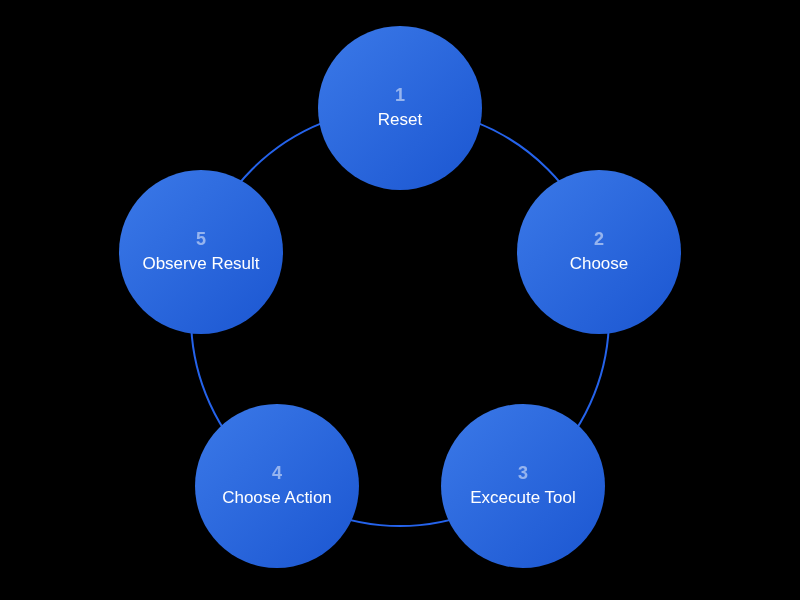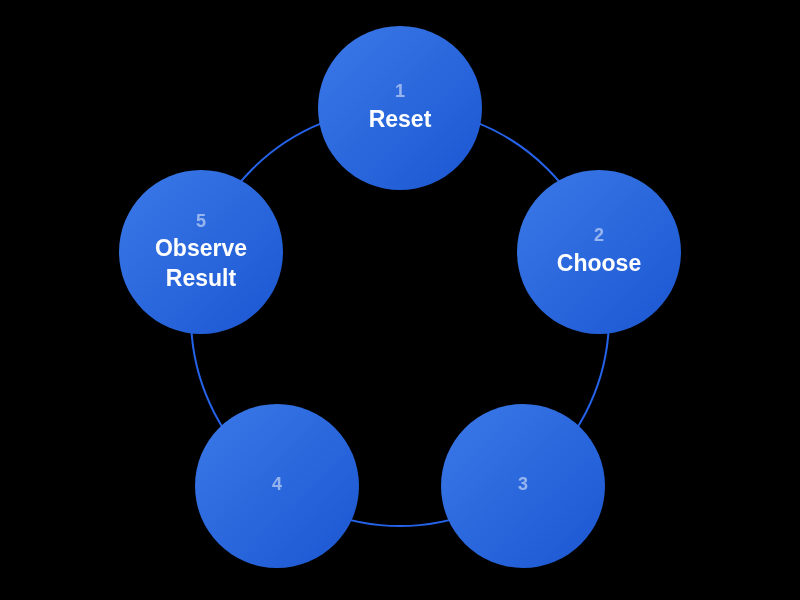--- a/index.html
+++ b/index.html
@@ -38,22 +38,22 @@
     text-align: center;
   }
   .node-number {
     font-size: 18px;
     font-weight: 600;
     color: var(--num-color);
     line-height: 1.2;
     margin-bottom: 2px;
   }
   .node-label {
-    font-size: 23px;
-    font-weight: 700;
+    font-size: 17px;
+    font-weight: 400;
     color: var(--label-color);
     line-height: 1.28;
     max-width: 126px;
   }
   
   .n1 { left: 400px; top: 108px; }
   .n2 { left: 599px; top: 252px; }
   .n3 { left: 523px; top: 486px; }
   .n4 { left: 277px; top: 486px; }
   .n5 { left: 201px; top: 252px; }
@@ -72,24 +72,26 @@
     <div class="node-label">Reset</div>
   </div>
 
   <div class="node n2">
     <div class="node-number">2</div>
     <div class="node-label">Choose</div>
   </div>
 
   <div class="node n3">
     <div class="node-number">3</div>
+    <div class="node-label">Excecute Tool</div>
   </div>
 
   <div class="node n4">
     <div class="node-number">4</div>
+    <div class="node-label">Choose Action</div>
   </div>
 
   <div class="node n5">
     <div class="node-number">5</div>
     <div class="node-label">Observe Result</div>
   </div>
 
 </div>
 
 </body></html>

